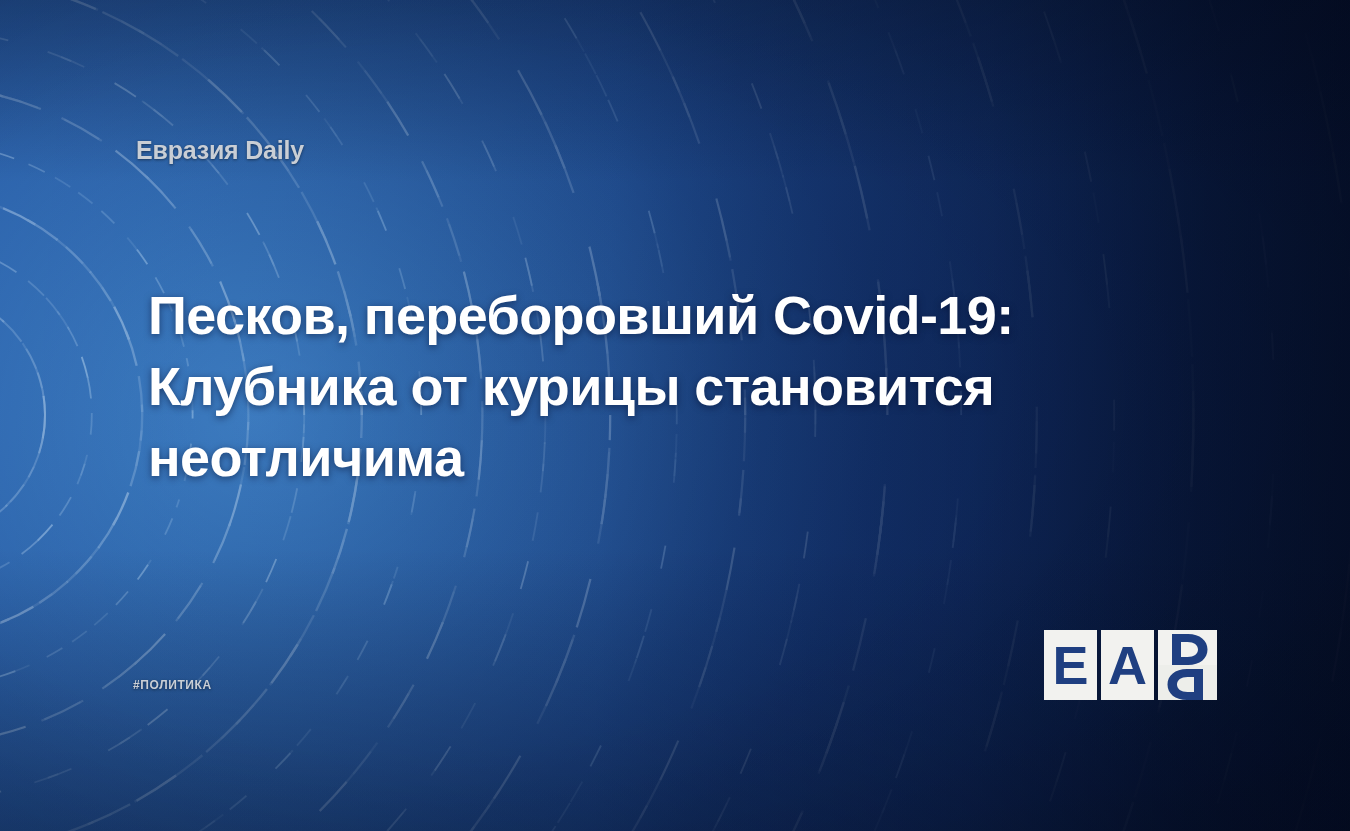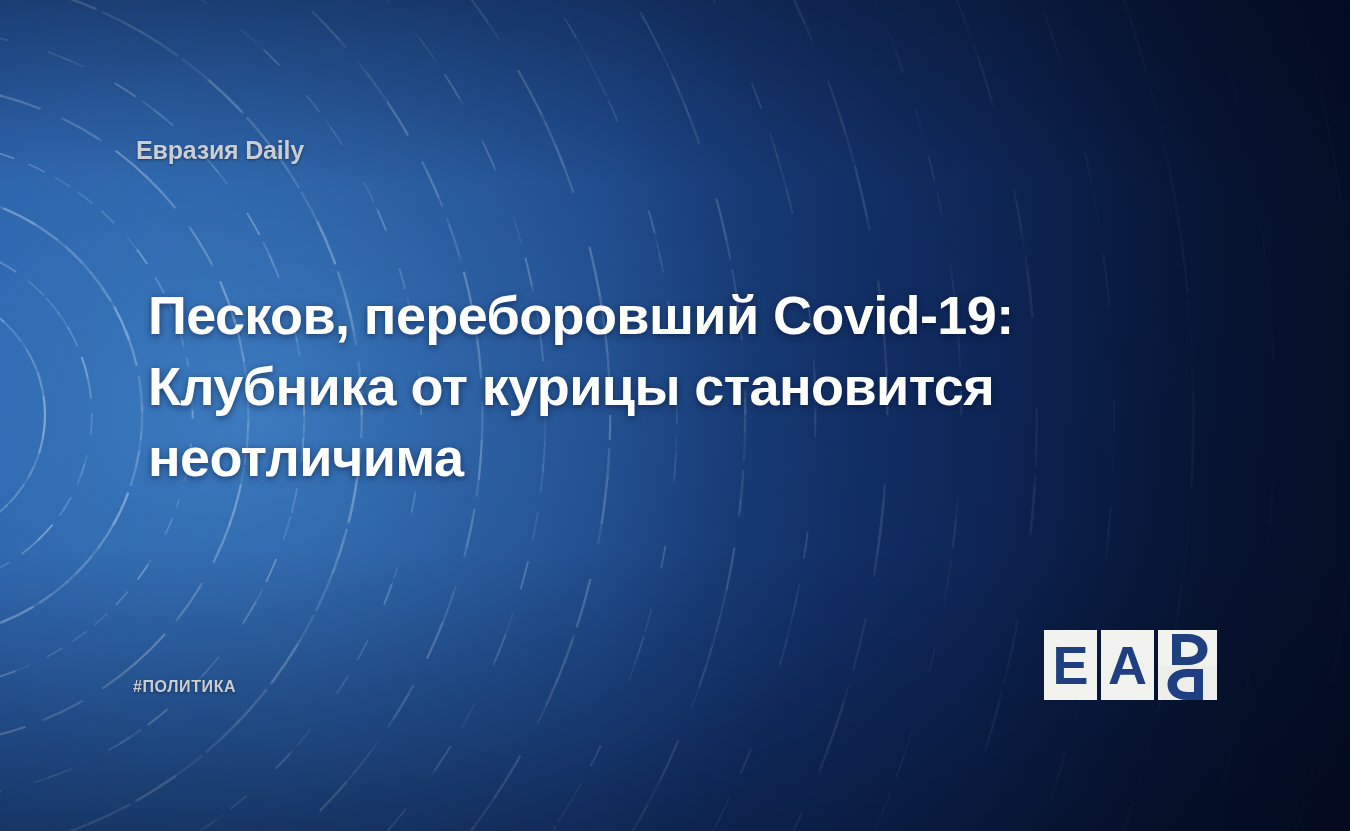--- a/index.html
+++ b/index.html
@@ -91,21 +91,21 @@
     font-weight: bold;
     color: #ffffff;
     letter-spacing: -0.6px;
     text-shadow: 0 2px 7px rgba(0,10,40,0.5);
   }
 
   .tag {
     position: absolute;
     left: 133px;
     top: 678px;
-    font-size: 16px;
+    font-size: 12px;
     font-weight: bold;
     letter-spacing: 0.6px;
     color: #c9ced5;
     text-shadow: 0 1px 3px rgba(0,0,0,0.45);
     white-space: nowrap;
   }
 
   
   .logo {
     position: absolute;

